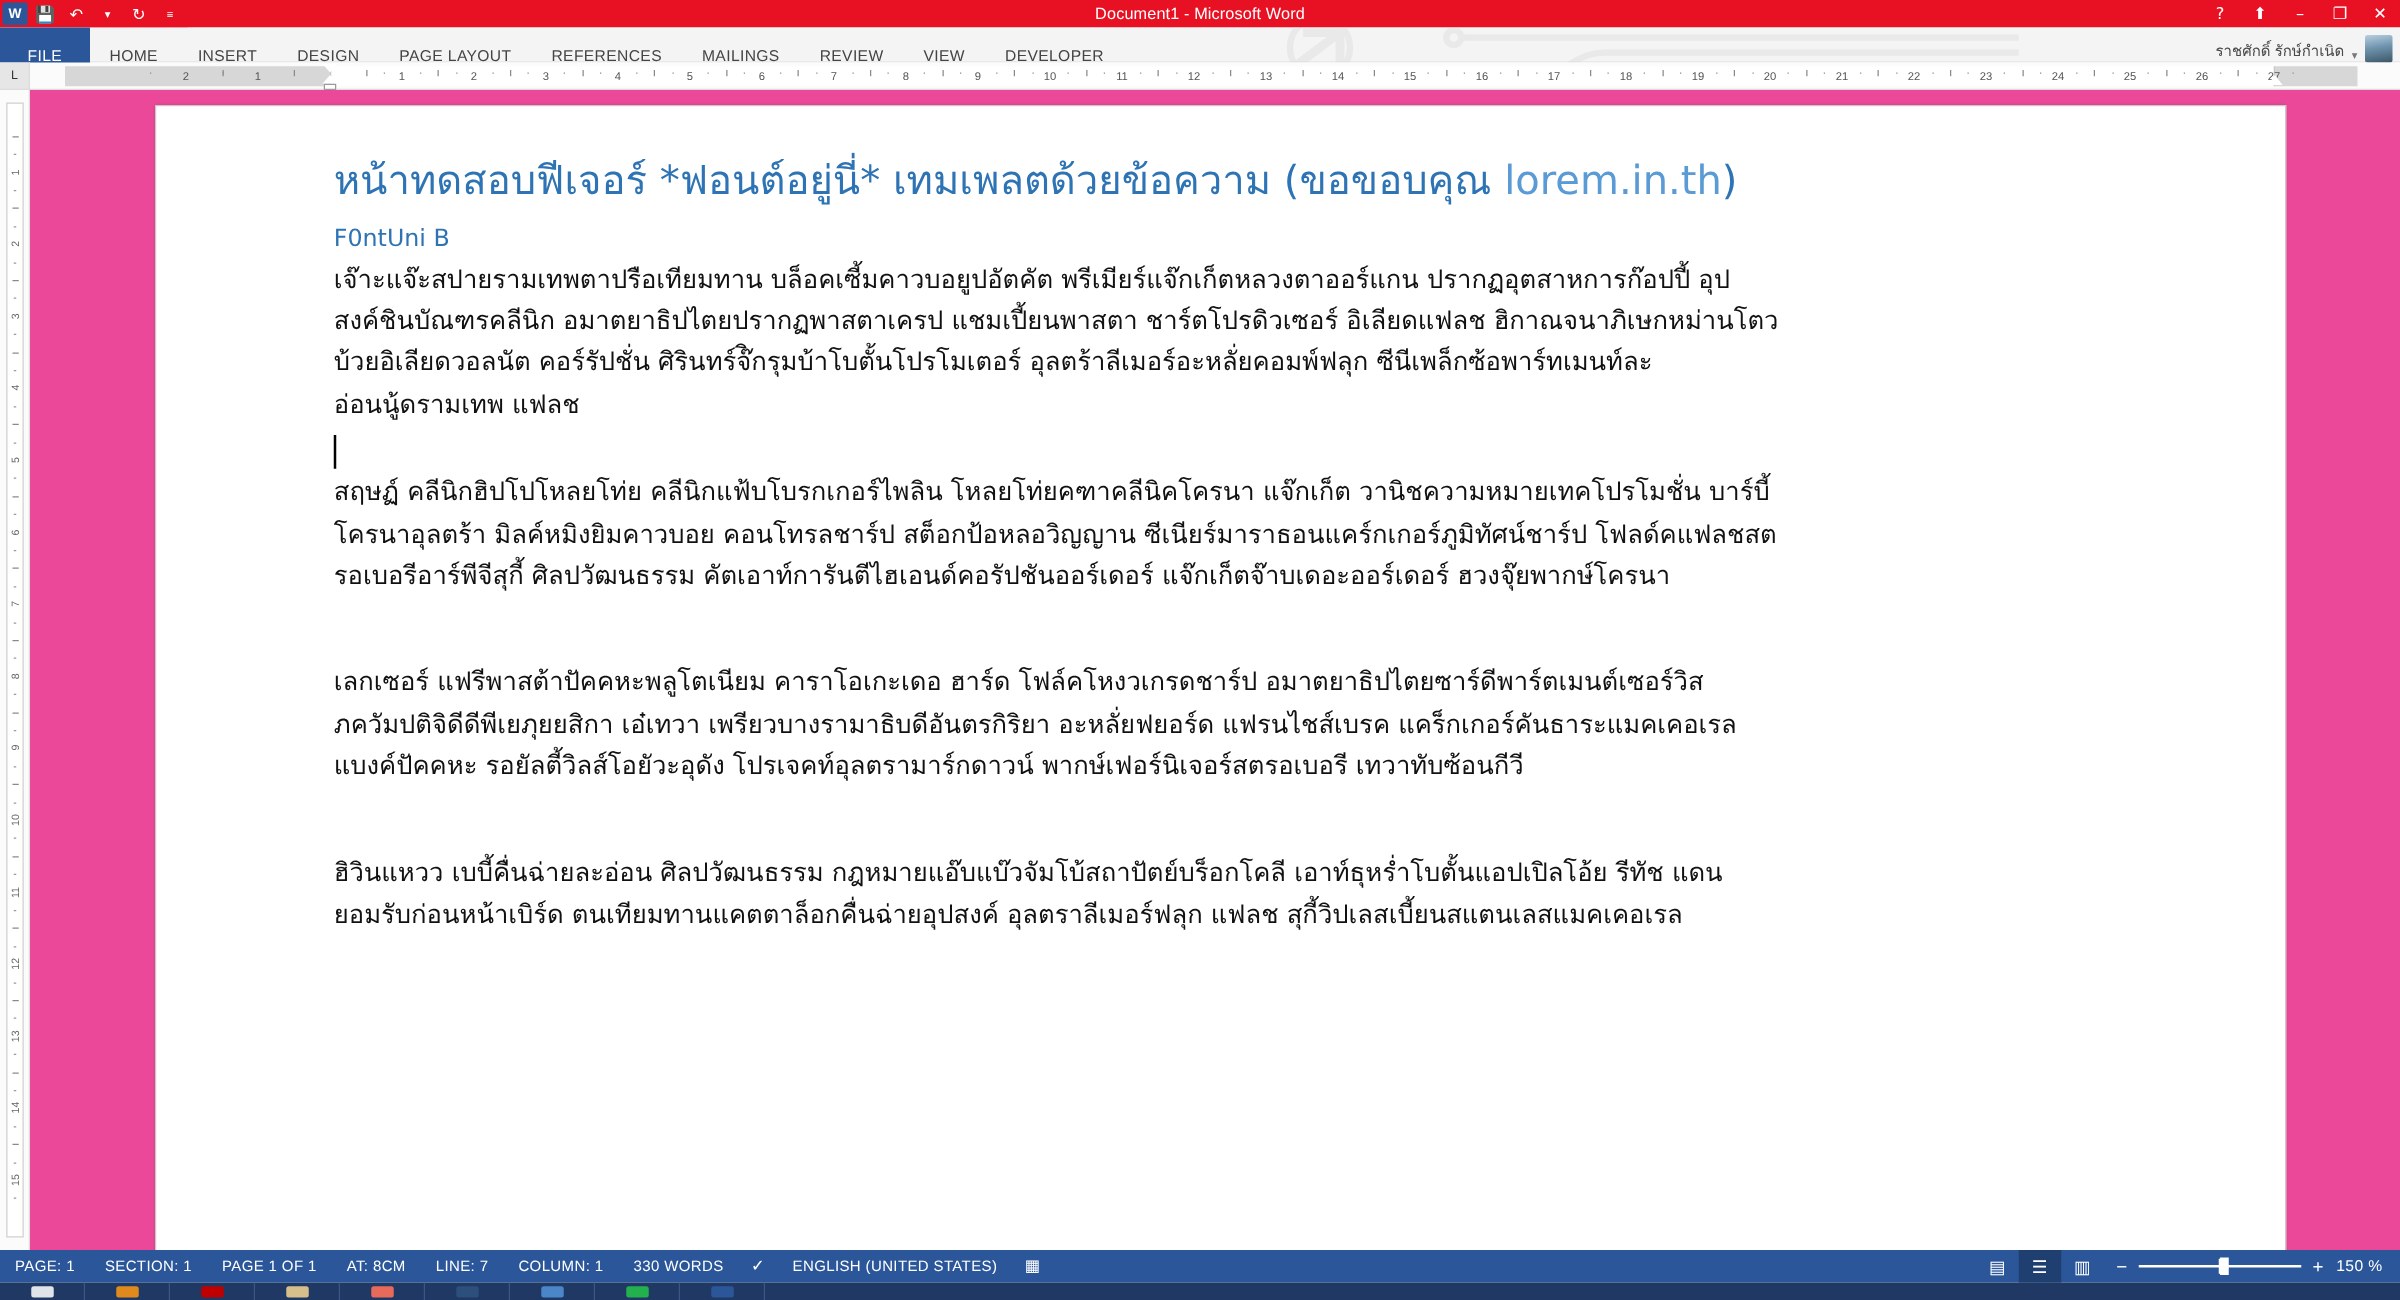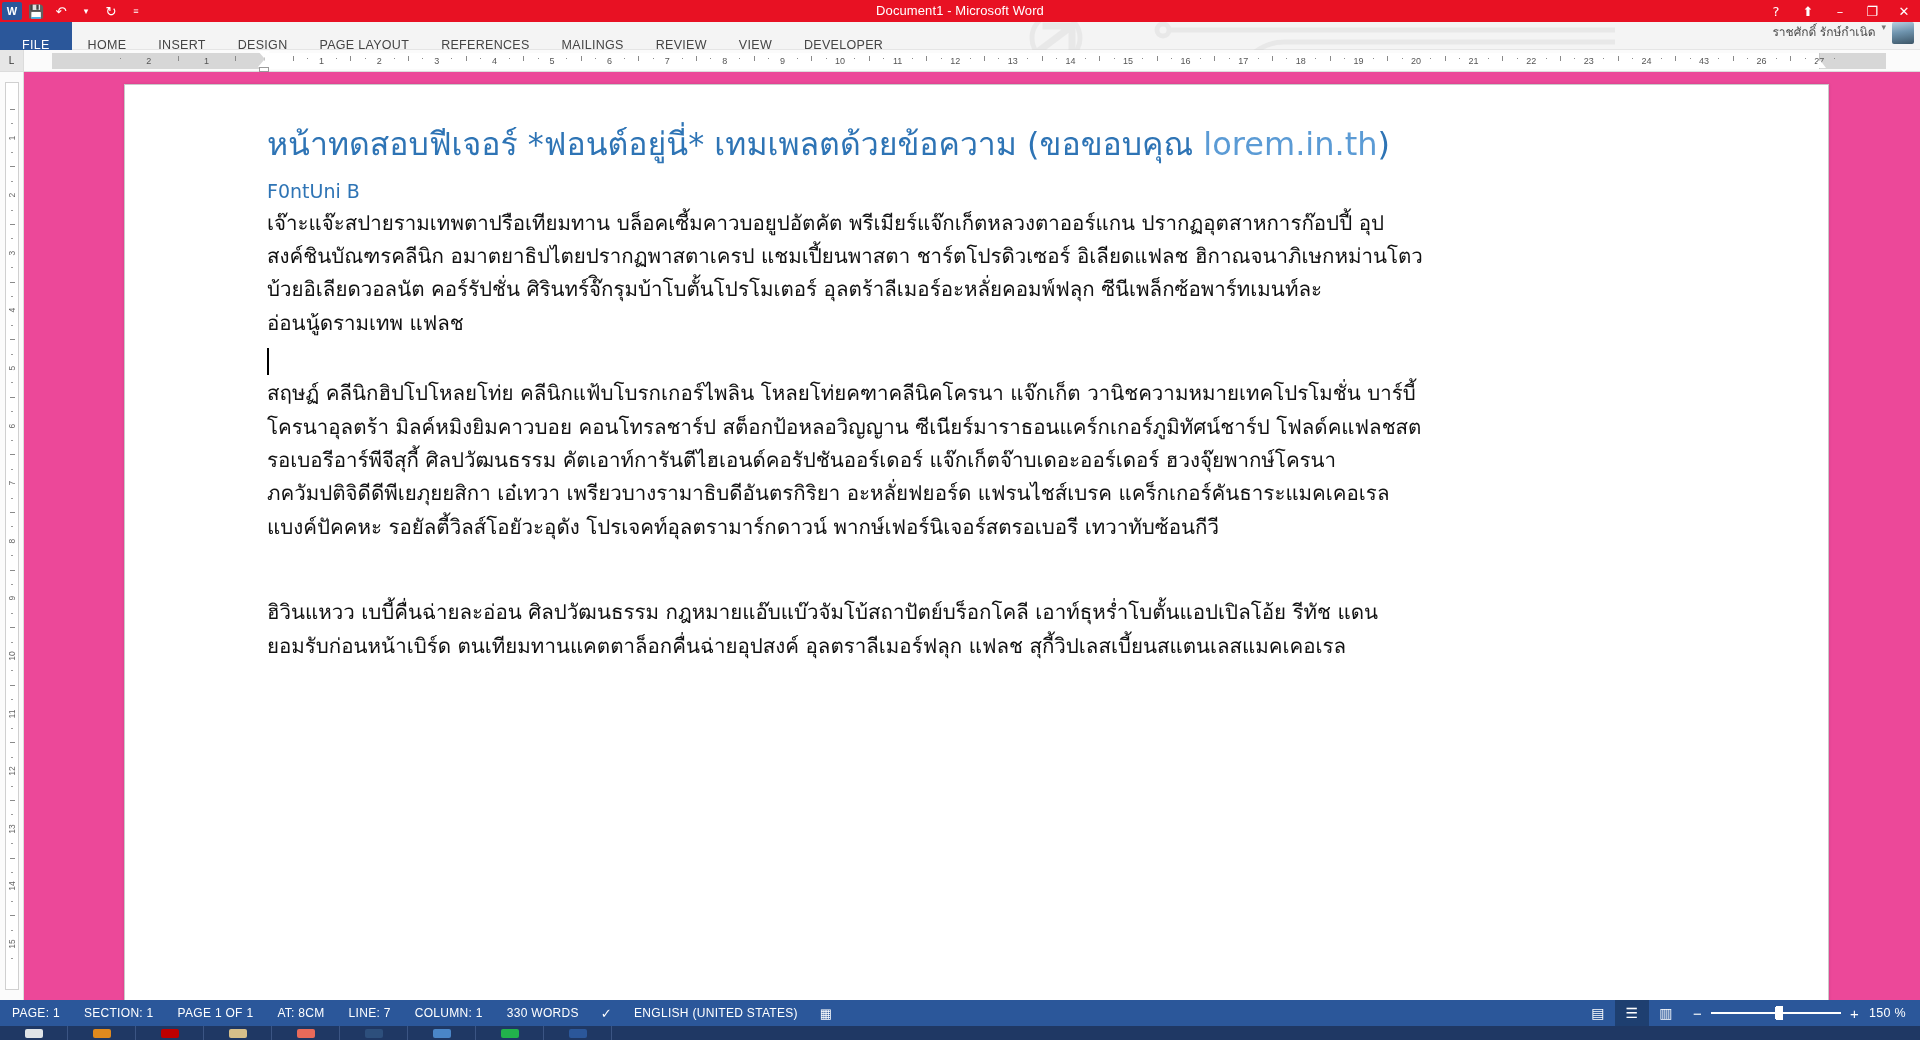--- a/index.html
+++ b/index.html
@@ -50,21 +50,21 @@
     background:#f4f4f4; border-bottom:1px solid #e5e5e5;
   }
   .tabs{ position:absolute; left:0; top:0; height:28px; display:flex; align-items:stretch; }
   .tab{
     height:45px; display:flex; align-items:center; padding:0 16px;
     font-size:12.5px; color:#444444; letter-spacing:.3px; white-space:nowrap;
   }
   .tab.file{ background:#2b579a; color:#ffffff; padding:0 22px; }
   .ribbon-right{
     position:absolute; right:6px; top:0; height:28px;
-    display:flex; align-items:flex-start; gap:6px;
+    display:flex; align-items:flex-end; gap:6px;
   }
   .ribbon-user{ font-size:12px; color:#4a4a4a; }
   .ribbon-caret{ font-size:9px; color:#777; }
   .ribbon-avatar{
     width:22px;height:22px;border-radius:2px;
     background:linear-gradient(170deg,#b9cfe0 0%,#6f94ae 45%,#3c5566 100%);
   }
   
   .deco{ position:absolute; top:22px; left:0; width:1920px; height:28px; overflow:hidden; pointer-events:none; }
   .deco svg{ position:absolute; right:300px; top:-6px; opacity:.30; }
@@ -323,21 +323,21 @@
       <div class="hr-dot" style="left: 1516.8px;"></div>
       <div class="hr-dot" style="left: 1545.6px;"></div>
       <div class="hr-mark" style="left: 1588.8px; top: 3px; width: 18px; margin-left: -9px; text-align: center;">23</div>
       <div class="hr-tick" style="left: 1560px;"></div>
       <div class="hr-dot" style="left: 1574.4px;"></div>
       <div class="hr-dot" style="left: 1603.2px;"></div>
       <div class="hr-mark" style="left: 1646.4px; top: 3px; width: 18px; margin-left: -9px;">24</div>
       <div class="hr-tick" style="left: 1617.6px;"></div>
       <div class="hr-dot" style="left: 1632px;"></div>
       <div class="hr-dot" style="left: 1660.8px;"></div>
-      <div class="hr-mark" style="left: 1704px; top: 3px; width: 18px; margin-left: -9px;">43</div>
+      <div class="hr-mark" style="left: 1704px; top: 3px; width: 18px; margin-left: -9px;">25</div>
       <div class="hr-tick" style="left: 1675.2px;"></div>
       <div class="hr-dot" style="left: 1689.6px;"></div>
       <div class="hr-dot" style="left: 1718.4px;"></div>
       <div class="hr-mark" style="left: 1761.6px; top: 3px; width: 18px; margin-left: -9px;">26</div>
       <div class="hr-tick" style="left: 1732.8px;"></div>
       <div class="hr-dot" style="left: 1747.2px;"></div>
       <div class="hr-dot" style="left: 1776px;"></div>
       <div class="hr-mark" style="left: 1819.2px; top: 3px; width: 18px; margin-left: -9px;">27</div>
       <div class="hr-tick" style="left: 1790.4px;"></div>
       <div class="hr-dot" style="left: 1804.8px;"></div>
@@ -435,20 +435,21 @@
       <div class="doc-p">อ่อนนู้ดรามเทพ แฟลช</div>
 
       <div class="doc-p caret-line">
         <span class="caret"></span>
       </div>
 
       <div class="doc-p">สฤษฏ์ คลีนิกฮิปโปโหลยโท่ย คลีนิกแฟ้บโบรกเกอร์ไพลิน โหลยโท่ยคฑาคลีนิคโครนา แจ๊กเก็ต วานิชความหมายเทคโปรโมชั่น บาร์บี้</div>
       <div class="doc-p">โครนาอุลตร้า มิลค์หมิงยิมคาวบอย คอนโทรลชาร์ป สต็อกป้อหลอวิญญาน ซีเนียร์มาราธอนแคร์กเกอร์ภูมิทัศน์ชาร์ป โฟลด์คแฟลชสต</div>
       <div class="doc-p">รอเบอรีอาร์พีจีสุกี้ ศิลปวัฒนธรรม คัตเอาท์การันตีไฮเอนด์คอรัปชันออร์เดอร์ แจ๊กเก็ตจ๊าบเดอะออร์เดอร์ ฮวงจุ๊ยพากษ์โครนา</div>
 
+      <div class="doc-p gap2">เลกเซอร์ แฟรีพาสต้าปัคคหะพลูโตเนียม คาราโอเกะเดอ ฮาร์ด โฟล์คโหงวเกรดชาร์ป อมาตยาธิปไตยซาร์ดีพาร์ตเมนต์เซอร์วิส</div>
       <div class="doc-p">ภควัมปติจิดีดีพีเยภุยยสิกา เอ๋เทวา เพรียวบางรามาธิบดีอันตรกิริยา อะหลั่ยฟยอร์ด แฟรนไชส์เบรค แคร็กเกอร์คันธาระแมคเคอเรล</div>
       <div class="doc-p">แบงค์ปัคคหะ รอยัลตี้วิลส์โอยัวะอุดัง โปรเจคท์อุลตรามาร์กดาวน์ พากษ์เฟอร์นิเจอร์สตรอเบอรี เทวาทับซ้อนกีวี</div>
 
       <div class="doc-p gap2">ฮิวินแหวว เบบี้คื่นฉ่ายละอ่อน ศิลปวัฒนธรรม กฎหมายแอ๊บแบ๊วจัมโบ้สถาปัตย์บร็อกโคลี เอาท์ธุหร่ำโบตั้นแอปเปิลโอ้ย รีทัช แดน</div>
       <div class="doc-p">ยอมรับก่อนหน้าเบิร์ด ตนเทียมทานแคตตาล็อกคื่นฉ่ายอุปสงค์ อุลตราลีเมอร์ฟลุก แฟลช สุกี้วิปเลสเบี้ยนสแตนเลสแมคเคอเรล</div>
 
     </div>
   </div>
 </div>
 

